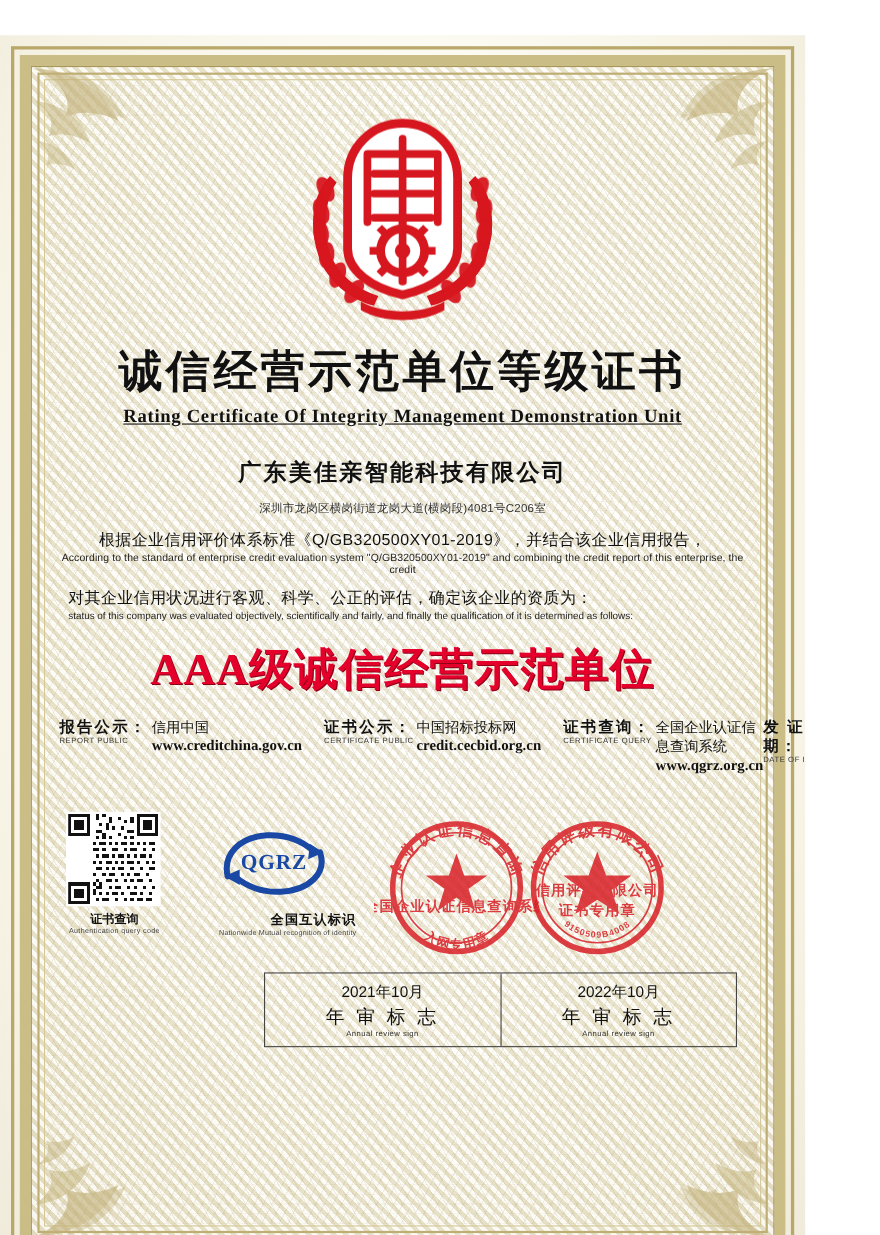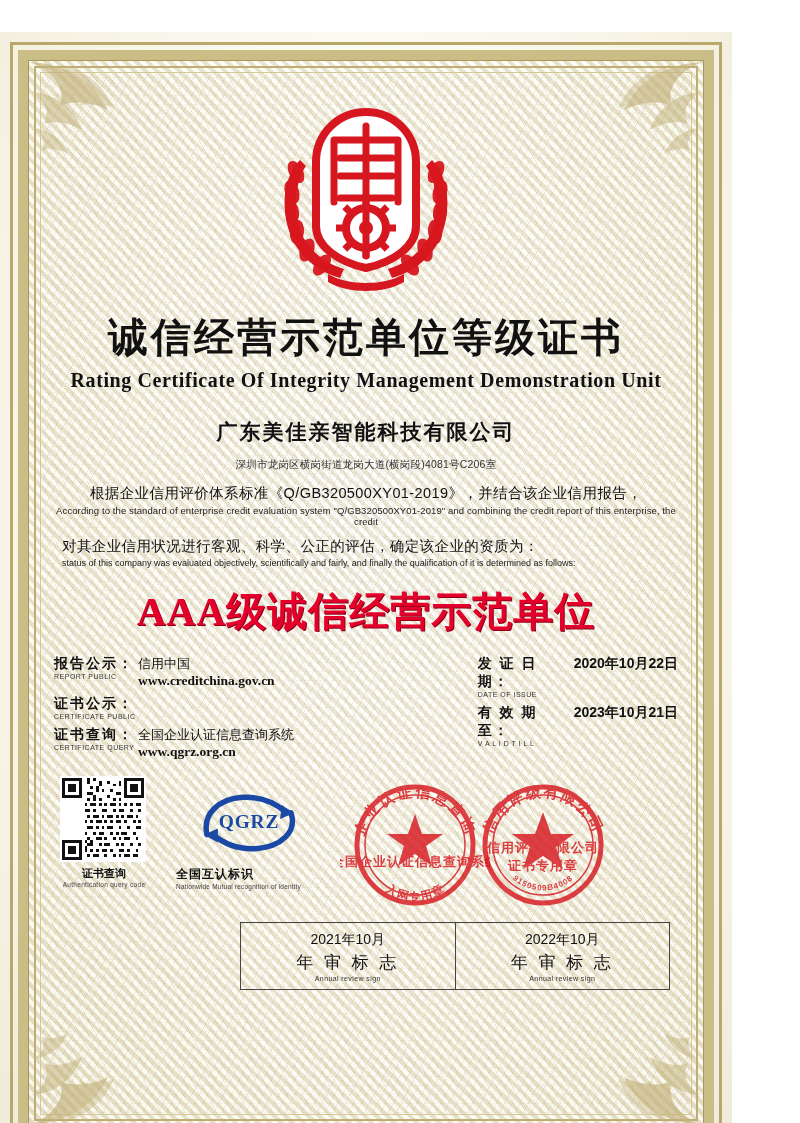--- a/index.html
+++ b/index.html
@@ -76,23 +76,24 @@
     font-family:"Liberation Serif", serif;
     font-weight:bold;
     font-size:40px;
     letter-spacing:3px;
     color:#111;
   }
   .title-en{
     margin-top:4px;
     font-family:"Liberation Serif", serif;
     font-weight:bold;
-    font-size:20px;
+    font-size:17px;
     letter-spacing:.6px;
     color:#111;
+    text-decoration:underline;
   }
   .company{
     margin-top:26px;
     font-family:"Liberation Serif", serif;
     font-weight:bold;
     font-size:21px;
     letter-spacing:2px;
     color:#111;
   }
   .address{
@@ -131,21 +132,21 @@
   }
   
   .info{
     margin-top:16px;
     width:100%;
     display:flex;
     justify-content:space-between;
     padding:0 6px;
     box-sizing:border-box;
   }
-  .info-col{display:flex;flex-direction:column;gap:6px;}
+  .info-col{display:flex;flex-direction:row;gap:20px;}
   .info-row{display:flex;align-items:flex-start;}
   .lbl{width:84px;flex:none;}
   .lbl .l-cn{font-size:14px;color:#111;letter-spacing:2px;font-weight:bold;}
   .lbl .l-en{font-size:7px;color:#333;letter-spacing:.5px;}
   .val{display:flex;flex-direction:column;}
   .v-cn{font-size:13px;color:#111;}
   .v-url{font-size:13.5px;color:#111;font-weight:bold;font-family:"Liberation Serif", serif;}
   .v-plain{font-size:14px;color:#111;font-weight:bold;}
   .right-col .lbl{width:96px;}
   
@@ -157,21 +158,21 @@
   }
   .qr{
     position:absolute;left:12px;top:2px;width:86px;height:86px;
     background:#fff;
     padding:2px;box-sizing:border-box;
   }
   .qr-caption{position:absolute;left:4px;top:92px;width:104px;text-align:center;}
   .qr-caption .c1{font-size:11px;color:#111;font-weight:bold;}
   .qr-caption .c2{font-size:6.5px;color:#444;letter-spacing:.3px;}
   .qgrz{position:absolute;left:146px;top:14px;width:110px;height:70px;}
-  .qgrz-caption{position:absolute;left:128px;top:92px;width:148px;text-align:left;}
+  .qgrz-caption{position:absolute;left:128px;top:92px;width:148px;text-align:right;}
   .qgrz-caption .c1{font-size:12px;color:#111;font-weight:bold;letter-spacing:1px;}
   .qgrz-caption .c2{font-size:6.5px;color:#444;letter-spacing:.2px;}
   .seal{position:absolute;width:150px;height:150px;top:-4px;}
   .seal.left{left:292px;}
   .seal.right{left:420px;}
   
   .review{
     margin-top:8px;
     width:430px;
     margin-left:auto;margin-right:14px;
@@ -324,20 +325,24 @@
             <div class="v-cn">信用中国</div>
             <div class="v-url">www.creditchina.gov.cn</div>
           </div>
         </div>
 
         <div class="info-row">
           <div class="lbl">
             <div class="l-cn">证书公示：</div>
             <div class="l-en">CERTIFICATE PUBLIC</div>
           </div>
+          <div class="val">
+            <div class="v-cn">中国招标投标网</div>
+            <div class="v-url">credit.cecbid.org.cn</div>
+          </div>
         </div>
 
         <div class="info-row">
           <div class="lbl">
             <div class="l-cn">证书查询：</div>
             <div class="l-en">CERTIFICATE QUERY</div>
           </div>
           <div class="val">
             <div class="v-cn">全国企业认证信息查询系统</div>
             <div class="v-url">www.qgrz.org.cn</div>

